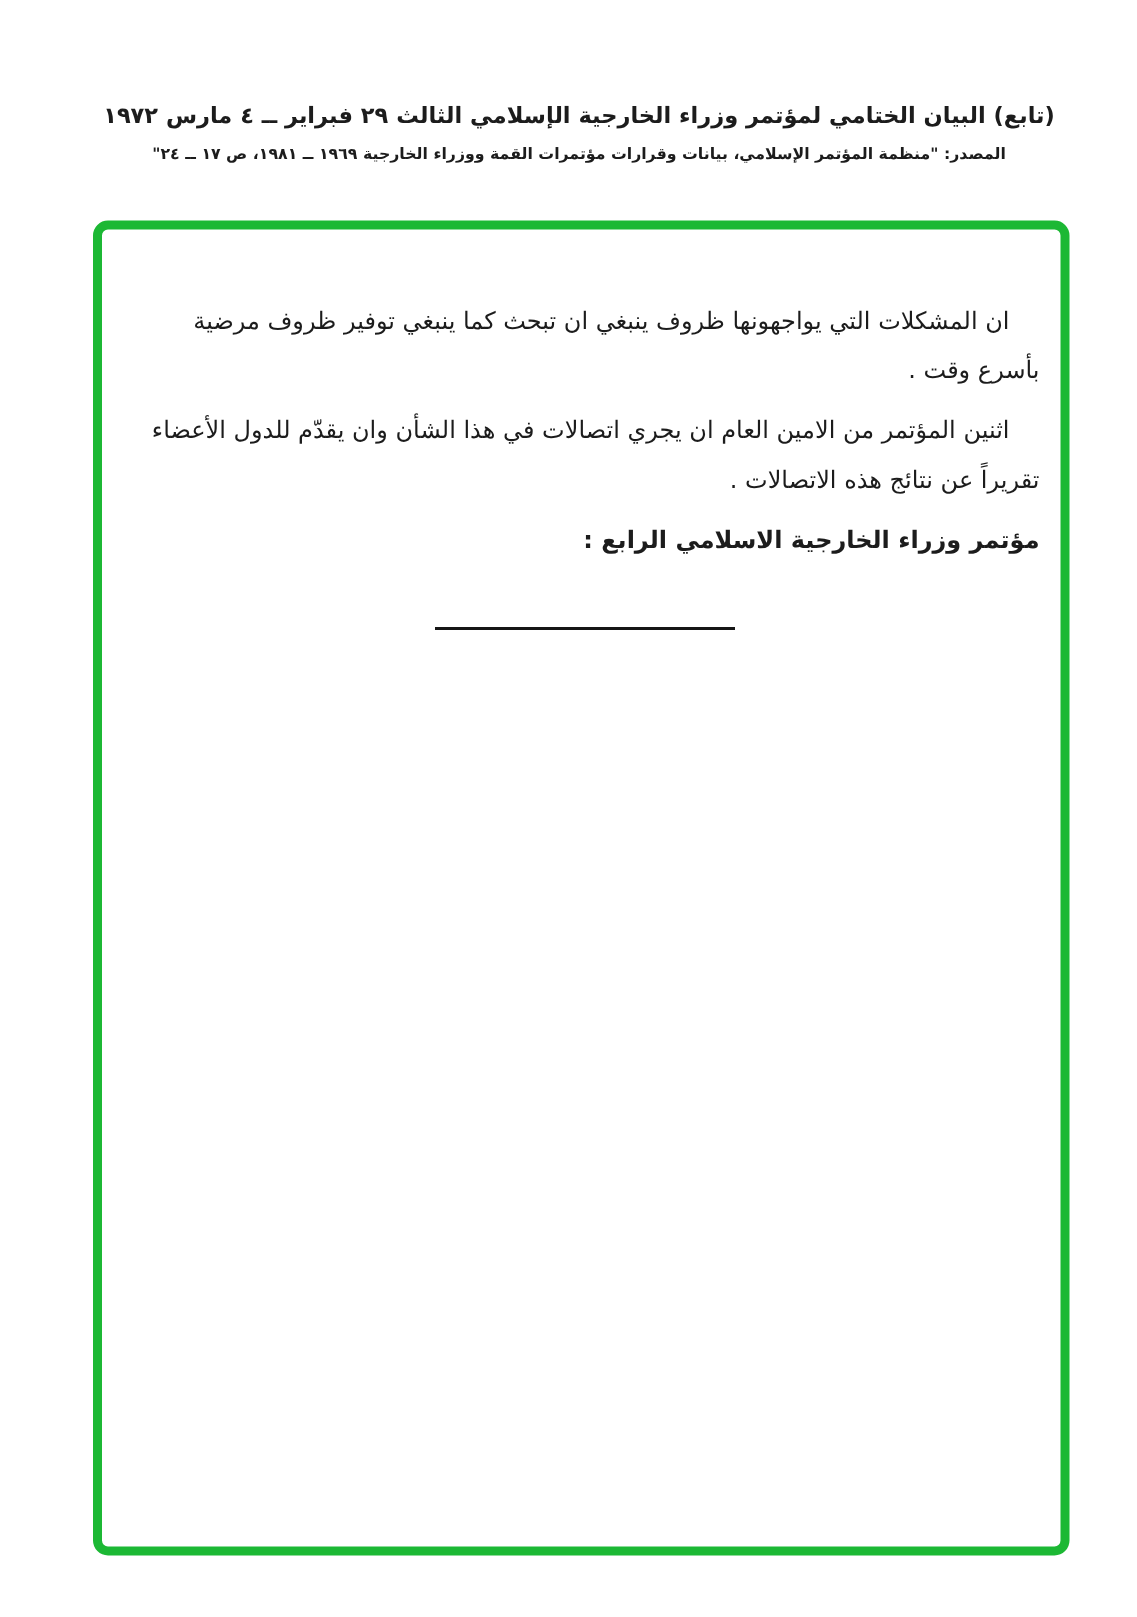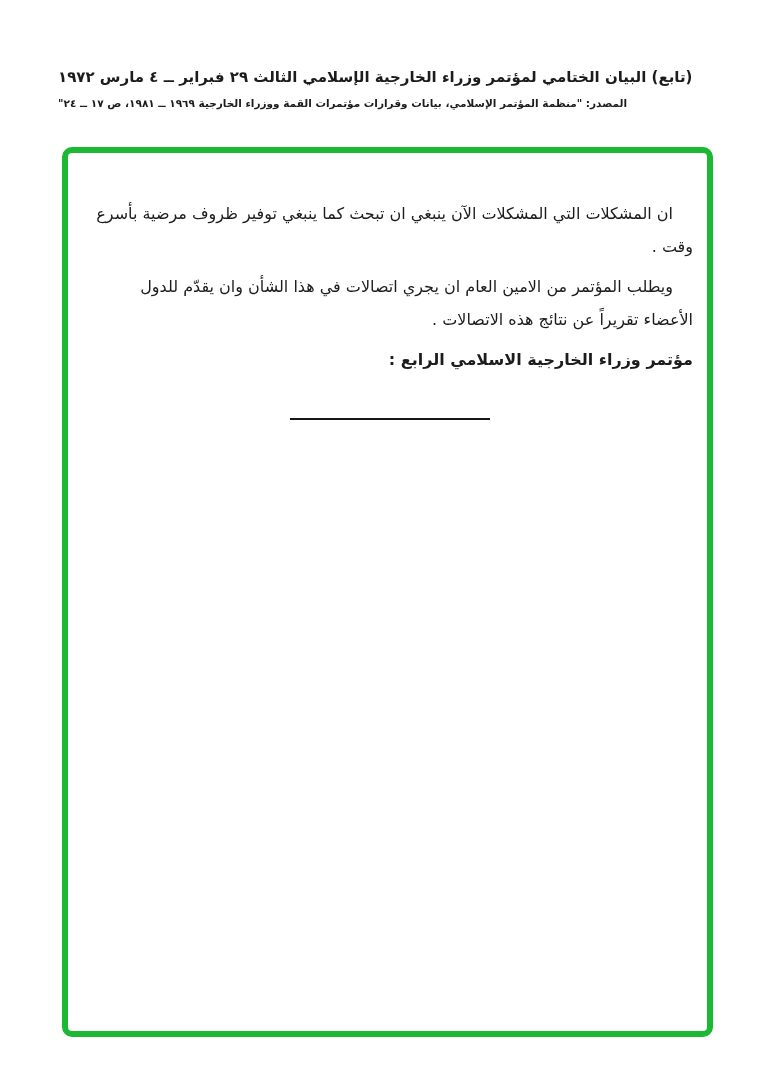--- a/index.html
+++ b/index.html
@@ -14,21 +14,21 @@
     color:var(--text);
     font-family:"DejaVu Sans", sans-serif;
     position:relative;
     overflow:hidden;
   }
   .page{
     width:758px;height:1078px;position:relative;
   }
   .doc-header{
     direction:rtl;
-    text-align:left;
+    text-align:center;
     padding:66px 44px 0 58px; 
   }
   .doc-header .title{
     font-size:15px;
     font-weight:bold;
     line-height:1.55;
     letter-spacing:0.2px;
   }
   .doc-header .source{
     font-size:10.5px;
@@ -75,19 +75,19 @@
 <body>
 
 <div class="page">
 
   <div class="doc-header">
     <div class="title">(تابع) البيان الختامي لمؤتمر وزراء الخارجية الإسلامي الثالث ٢٩ فبراير ــ ٤ مارس ١٩٧٢</div>
     <div class="source">المصدر: "منظمة المؤتمر الإسلامي، بيانات وقرارات مؤتمرات القمة ووزراء الخارجية ١٩٦٩ ــ ١٩٨١، ص ١٧ ــ ٢٤"</div>
   </div>
 
   <div class="highlight-box">
-    <p class="para indent">ان المشكلات التي المشكلات الآن ينبغي ان تبحث كما ينبغي توفير ظروف مرضية بأسرع وقت .</p>
-    <p class="para indent">ويطلب المؤتمر من الامين العام ان يجري اتصالات في هذا الشأن وان يقدّم للدول الأعضاء تقريراً عن نتائج هذه الاتصالات .</p>
+    <p class="para indent">ان المشكلات التي يواجهونها ظروف ينبغي ان تبحث كما ينبغي توفير ظروف مرضية بأسرع وقت .</p>
+    <p class="para indent">اثنين المؤتمر من الامين العام ان يجري اتصالات في هذا الشأن وان يقدّم للدول الأعضاء تقريراً عن نتائج هذه الاتصالات .</p>
     <p class="section-heading">مؤتمر وزراء الخارجية الاسلامي الرابع :</p>
     <div class="divider"></div>
   </div>
 
 </div>
 
 </body></html>

